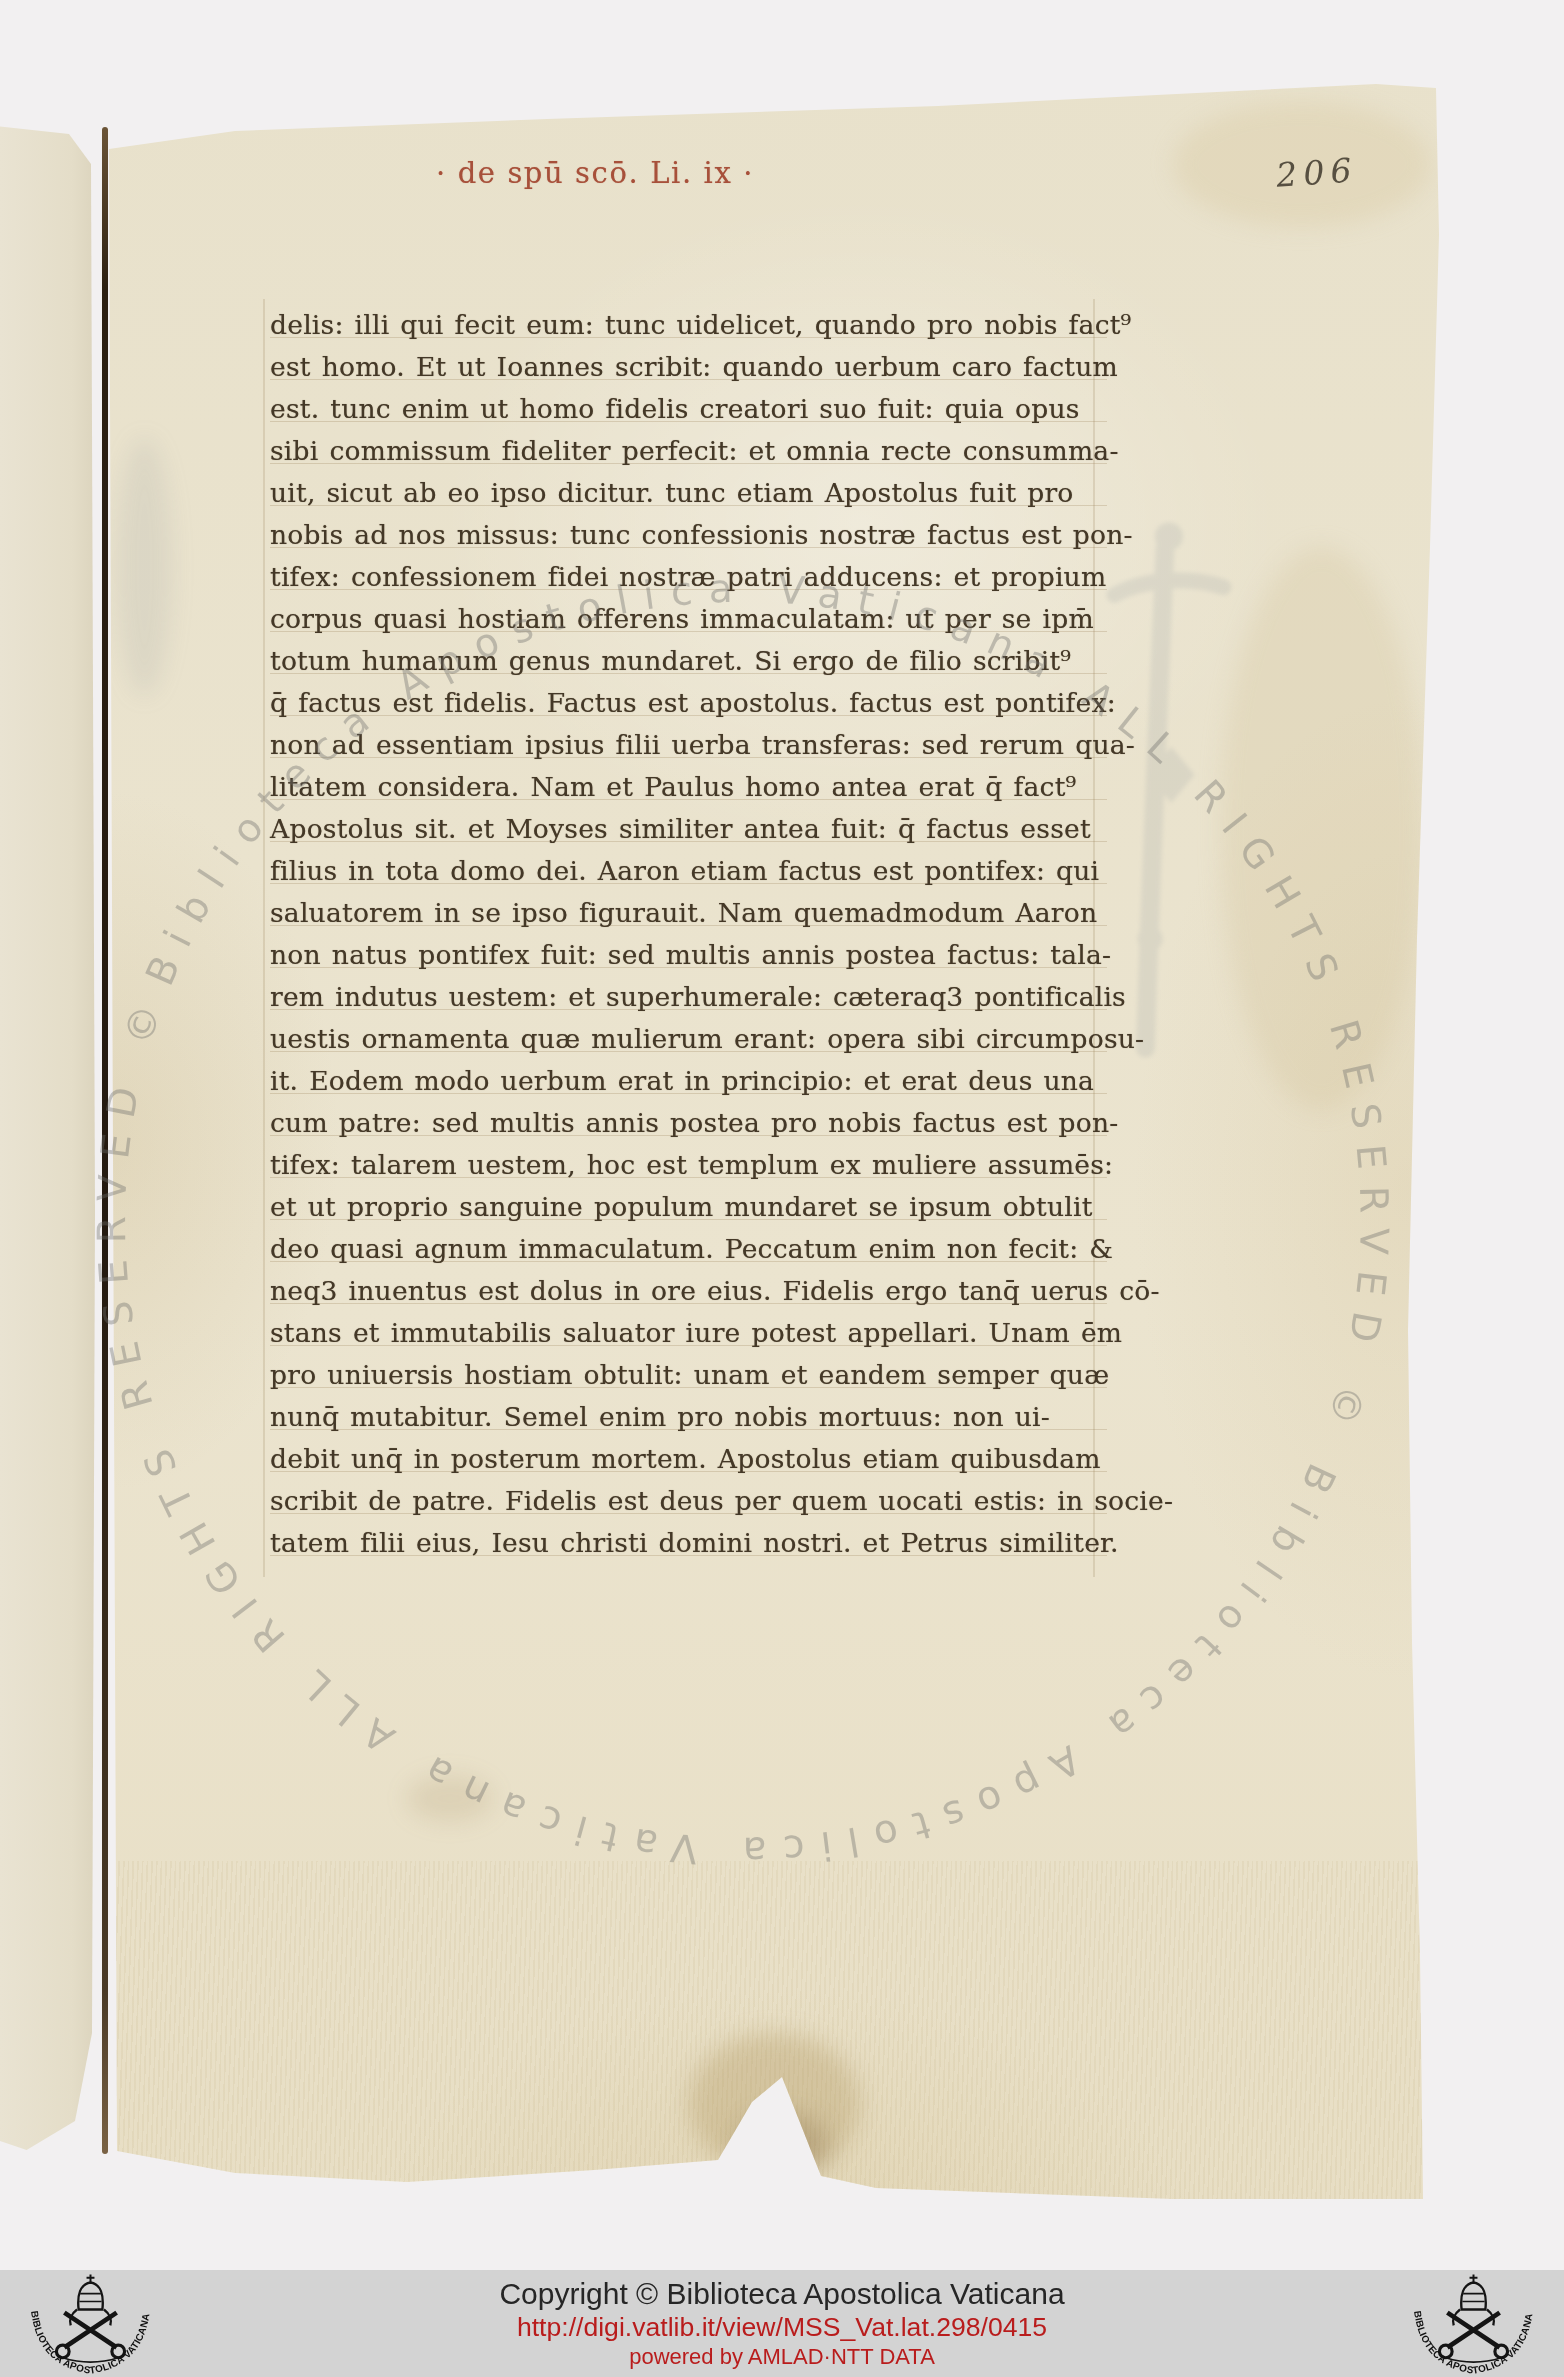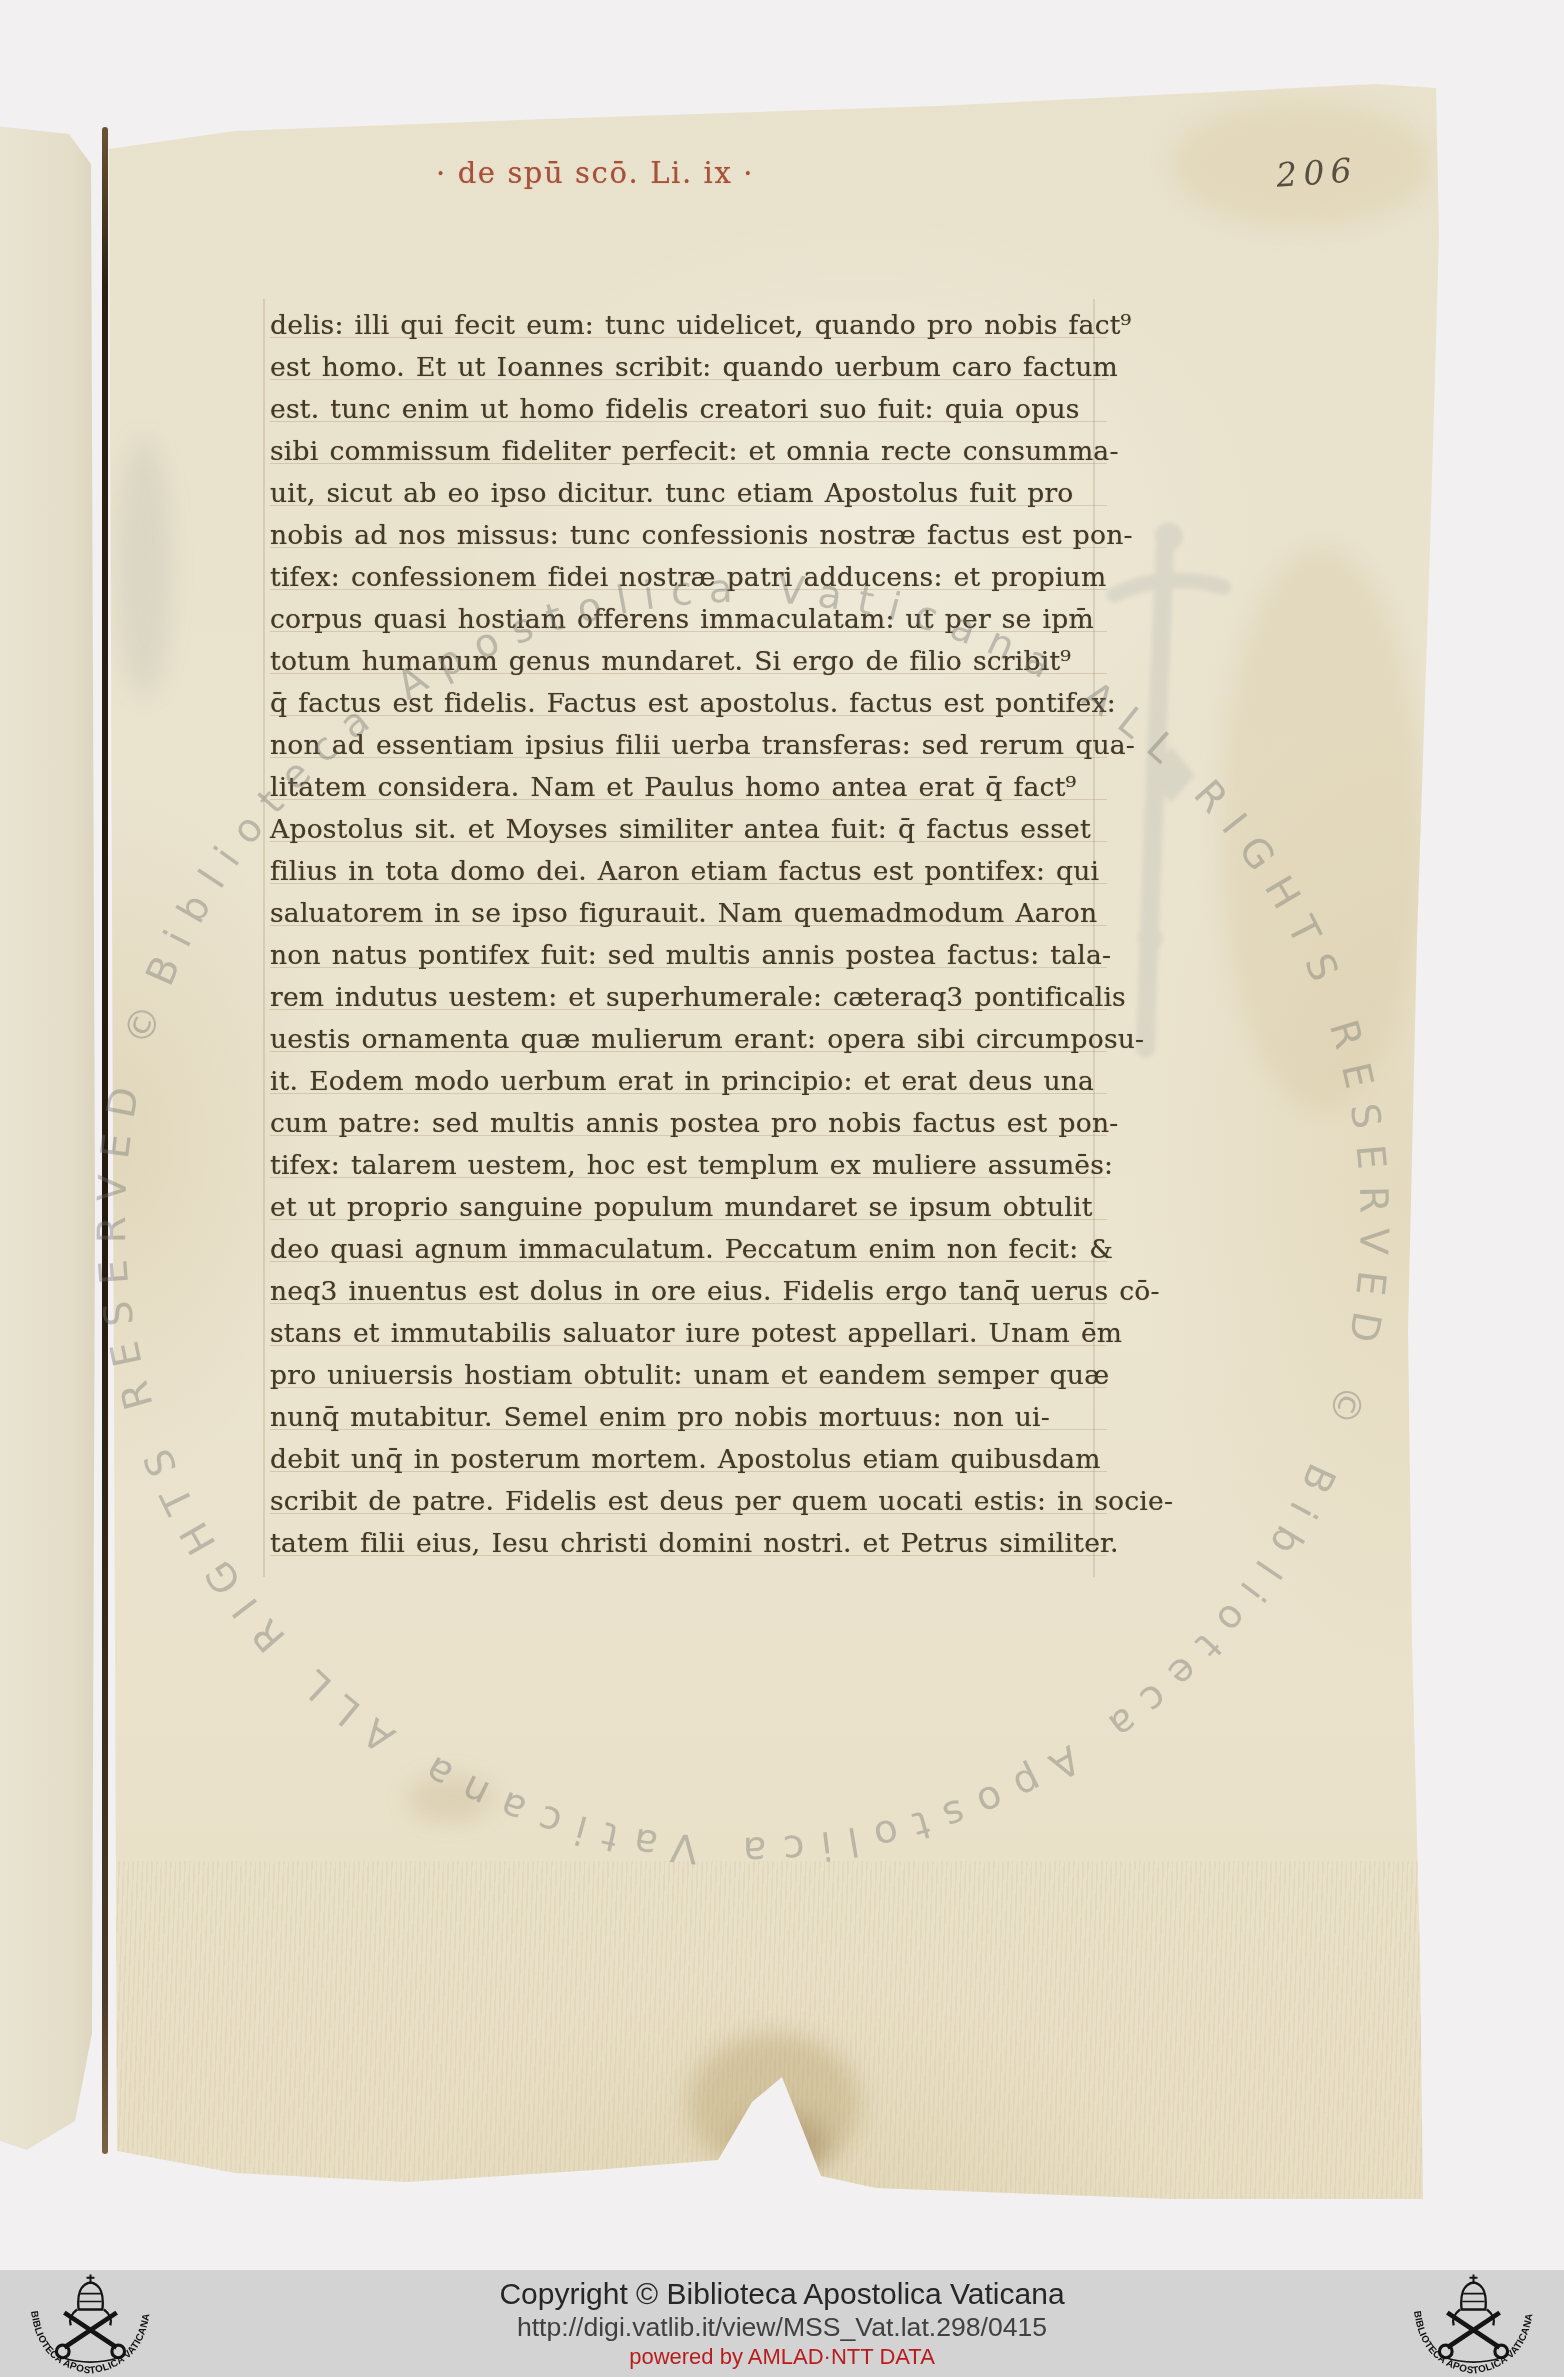--- a/index.html
+++ b/index.html
@@ -92,21 +92,21 @@
   }
   
   .footer{
     position:absolute;left:0;top:2270px;width:1564px;height:107px;
     background:#d3d3d3;
     font-family:"Liberation Sans", sans-serif;
     display:flex;align-items:center;justify-content:center;
   }
   .footer-text{display:flex;flex-direction:column;align-items:center;gap:0.8px;text-align:center;}
   .f-line1{font-size:30px;color:#262626;}
-  .f-line2{font-size:26.6px;color:#404040;}
+  .f-line2{font-size:26.6px;color:#b91c1c;}
   .f-line3{font-size:22px;color:#b91c1c;}
   .logo{position:absolute;top:3.1px;}
   .logo.left{left:22px;} .logo.right{right:22px;}
   .logo text{
     font-family:"Liberation Sans", sans-serif;font-size:12.5px;font-weight:bold;
     letter-spacing:1px;fill:#111;
   }
 </style>
 </head>
 <body>

